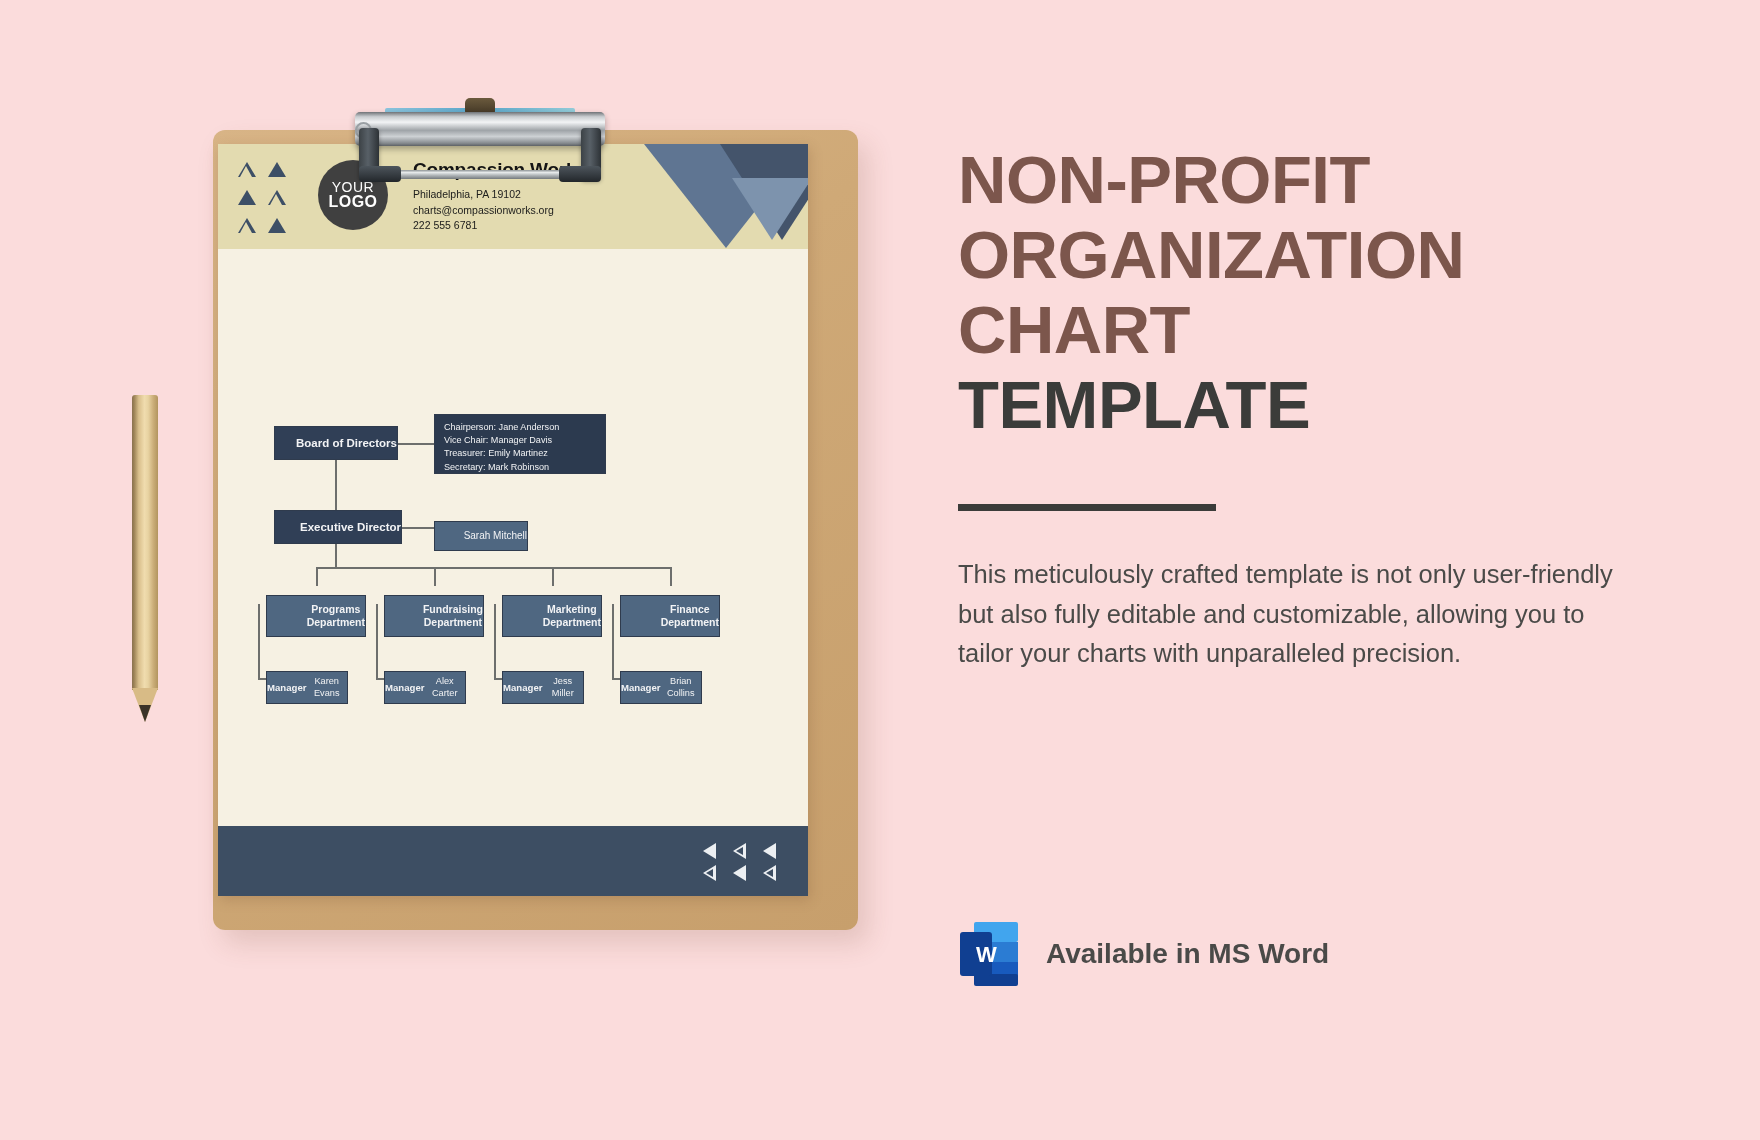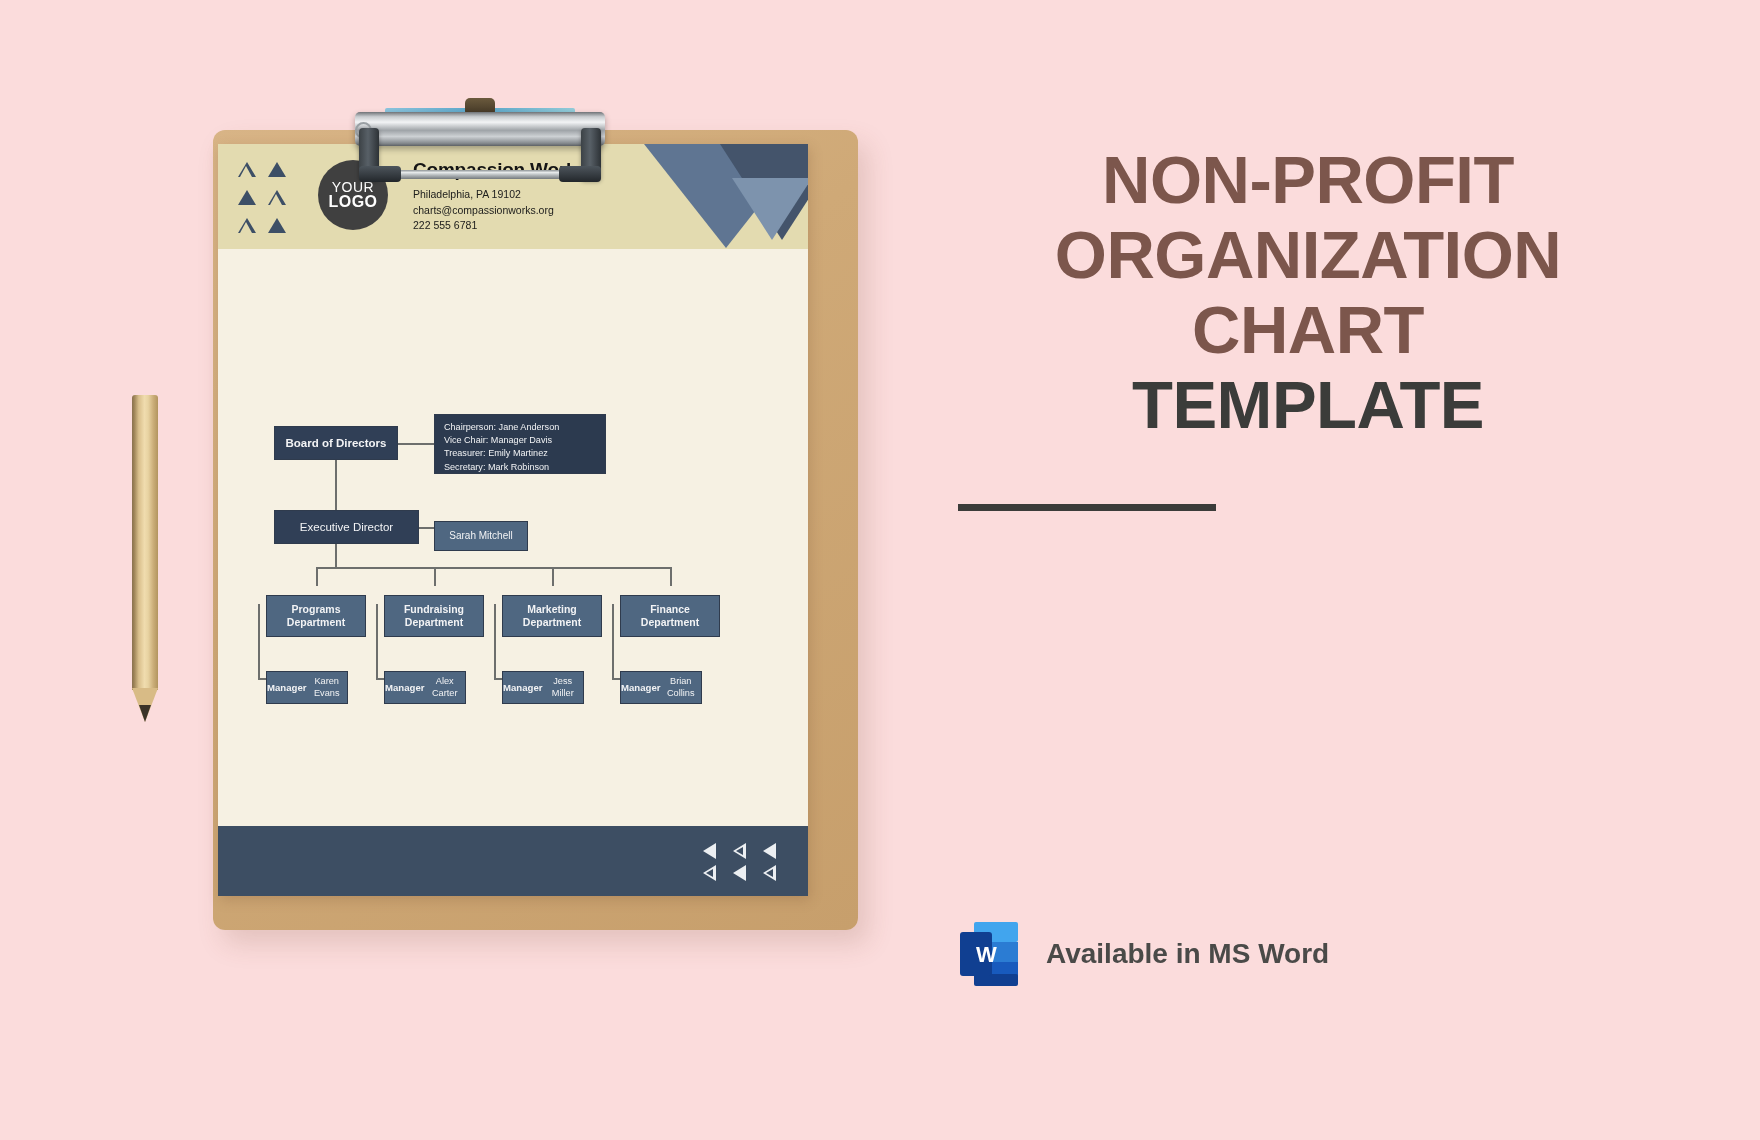--- a/index.html
+++ b/index.html
@@ -256,21 +256,21 @@
   
   .org {
     position: absolute;
     left: 30px; top: 282px;
     width: 530px; height: 270px;
   }
   .node {
     position: absolute;
     display: flex;
     align-items: center;
-    justify-content: center;
+    justify-content: flex-end;
     text-align: center;
     color: #f2f3f5;
     border: 1px solid #2f3b4d;
     line-height: 1.22;
     z-index: 3;
   }
   .node.dark  { background: #303f56; }
   .node.mid   { background: #4f6781; margin-top: 9px; }
   .node.panel {
     background: #2c3a4f;
@@ -278,21 +278,21 @@
     text-align: left;
     padding: 6px 9px;
     flex-direction: column;
     align-items: flex-start;
   }
   .panel-row { font-size: 9.1px; line-height: 1.45; white-space: nowrap; }
   .panel-row b { font-weight: 400; }
 
   .n-board { left: 26px;  top: 0px;   width: 124px; height: 34px; font-size: 11.5px; font-weight: 700; }
   .n-boardinfo { left: 186px; top: -12px; width: 172px; height: 60px; }
-  .n-exec  { left: 26px;  top: 84px;  width: 145px; height: 34px; font-size: 11.5px; font-weight: 400; }
+  .n-exec  { left: 26px;  top: 84px;  width: 128px; height: 34px; font-size: 11.5px; font-weight: 700; }
   .n-sarah { left: 186px; top: 86px;  width: 94px;  height: 30px; font-size: 10px; font-weight: 400; }
 
   .dept {
     width: 100px; height: 42px;
     font-size: 10.5px; font-weight: 700;
     top: 160px;
   }
   .mgr {
     width: 82px; height: 33px;
     top: 236px;
@@ -340,21 +340,20 @@
     width: 0; height: 0;
     border-top: 4.8px solid transparent; border-bottom: 4.8px solid transparent;
     border-right: 7.8px solid #3d4e63;
   }
 
   
   .copy {
     position: absolute;
     left: 958px; top: 142px;
     width: 700px;
-    text-align: center;
   }
   .headline {
     font-size: 67px;
     font-weight: 700;
     line-height: 1.12;
     letter-spacing: -0.5px;
     color: #7c564c;
   }
   .headline .tmpl { color: #3b3c3a; display: block; }
   .rule {
@@ -546,20 +545,21 @@
 </div>
 
 <div class="copy">
   <h1 class="headline">
     <span>NON-PROFIT</span>
     <span>ORGANIZATION</span>
     <span>CHART</span>
     <span class="tmpl">TEMPLATE</span>
   </h1>
   <div class="rule"></div>
+  <p class="blurb">This meticulously crafted template is not only user-friendly but also fully editable and customizable, allowing you to tailor your charts with unparalleled precision.</p>
 </div>
 
 <div class="badge">
   <svg class="word-icon" viewBox="0 0 62 68">
     <rect x="16" y="2" width="44" height="20" rx="2" fill="#41a5ee"></rect>
     <rect x="16" y="22" width="44" height="20" fill="#2b7cd3"></rect>
     <rect x="16" y="42" width="44" height="20" fill="#185abd"></rect>
     <rect x="16" y="54" width="44" height="12" rx="2" fill="#103f91"></rect>
     <rect x="2" y="12" width="32" height="44" rx="3" fill="#103f91"></rect>
     <text x="18" y="42" font-family="Liberation Sans, sans-serif" font-size="22" font-weight="700" fill="#ffffff">W</text>

